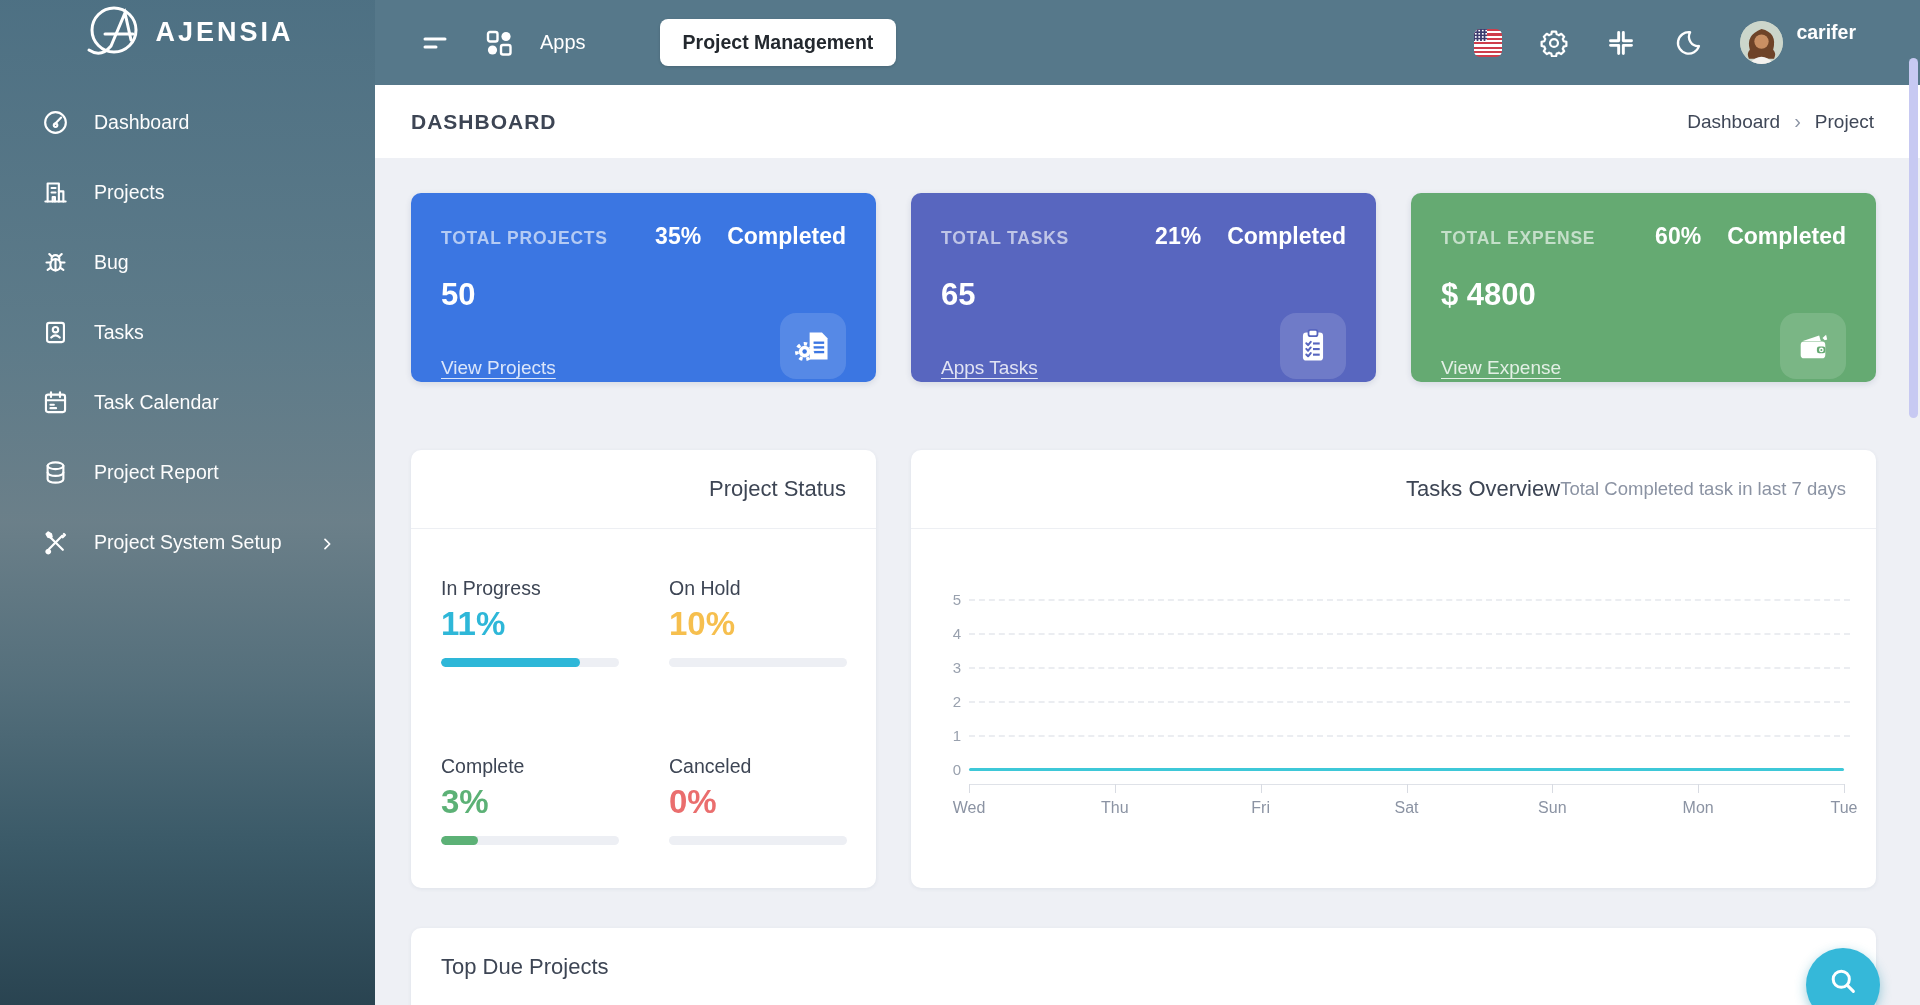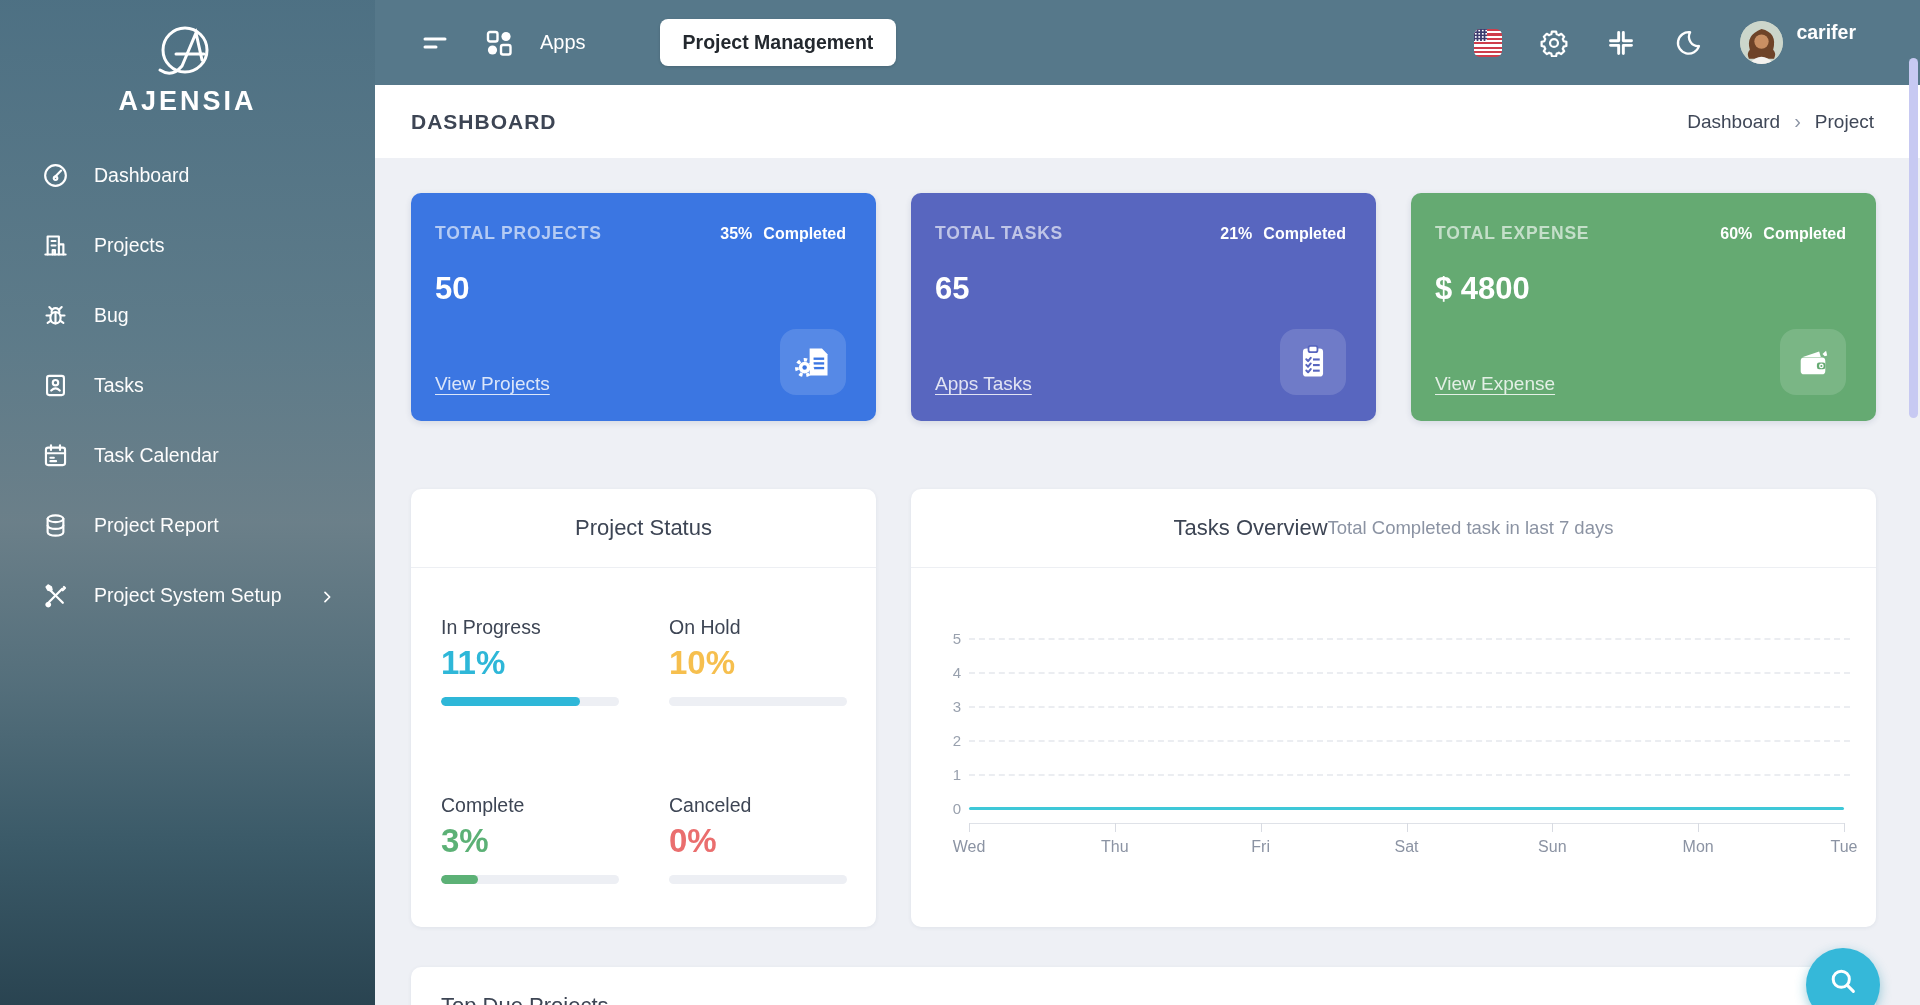--- a/index.html
+++ b/index.html
@@ -10,21 +10,21 @@
   
   .sidebar {
     position:absolute; left:0; top:0; width:375px; height:1005px;
     background:
       linear-gradient(180deg, rgba(77,112,131,.95) 0%, rgba(94,123,137,.92) 34%,
         rgba(109,128,137,.90) 52%, rgba(84,110,122,.92) 68%,
         rgba(57,88,102,.95) 84%, rgba(40,66,79,.97) 100%),
       #587a8b;
     color:#fff; z-index:3;
   }
-  .logo-row { display:flex; align-items:center; justify-content:center; padding-top:20px; gap:2px;flex-direction:column; }
+  .logo-row { display:flex; align-items:center; justify-content:center; gap:2px; }
   .logo-mark { width:72px; height:64px; }
   .logo-text { font-size:27px; font-weight:700; letter-spacing:3px; color:#fff; }
   .side-nav { margin-top:34px; }
   .side-item {
     display:flex; align-items:center; height:48px; margin-bottom:22px;
     padding:0 40px 0 42px; cursor:pointer; font-size:19.5px; font-weight:500; color:#fdfdfd;
   }
   .side-item .s-ico { width:27px; height:27px; margin-right:25px; flex:0 0 27px; }
   .side-item .chev { margin-left:auto; width:16px; height:16px; }
   .s-ico svg, .chev svg { width:100%; height:100%; }
@@ -67,38 +67,38 @@
   .page-title { font-size:21px; font-weight:700; letter-spacing:1px; color:#3d4554; }
   .breadcrumb { display:flex; align-items:center; gap:14px; font-size:19px; color:#3f4757; }
   .crumb { cursor:pointer; }
   .crumb-sep { color:#8d95a5; font-size:20px; line-height:1; padding-bottom:2px; }
 
   
   .main { position:absolute; left:375px; top:158px; right:0; bottom:0; background:#eef0f5; padding:35px 44px 0 36px; overflow:hidden; }
 
   .cards-row { display:flex; gap:35px; margin-bottom:68px; }
   .summary-card {
-    flex:1; height:228px; border-radius:10px; color:#fff; padding:30px 30px 26px 24px;
+    flex:1; height:189px; border-radius:10px; color:#fff; padding:30px 30px 26px 30px;
     display:flex; flex-direction:column; box-shadow:0 2px 6px rgba(30,50,90,.12);
   }
   .sc-top { display:flex; justify-content:space-between; align-items:baseline; }
   .sc-title { font-size:17.5px; font-weight:700; letter-spacing:.8px; color:rgba(255,255,255,.62); }
-  .sc-pct { display:flex; gap:11px; font-size:16px; font-weight:700; color:#fff; }
+  .sc-pct { display:flex; gap:26px; font-size:23px; font-weight:700; color:#fff; }
   .sc-value { font-size:31px; font-weight:800; margin-top:27px; }
   .sc-bottom { margin-top:auto; display:flex; justify-content:space-between; align-items:flex-end; }
   .sc-link { color:rgba(255,255,255,.82); font-size:19px; text-decoration:underline; text-underline-offset:4px; cursor:pointer; }
   .sc-iconbox {
     width:66px; height:66px; border-radius:16px; background:rgba(255,255,255,.14);
     display:flex; align-items:center; justify-content:center;
   }
   .sc-iconbox svg { width:38px; height:38px; }
 
   .row2 { display:flex; gap:35px; }
   .panel { background:#fff; border-radius:10px; box-shadow:0 1px 4px rgba(30,50,90,.07); }
-  .panel-head { display:flex; align-items:center; justify-content:center; padding:26px 30px; border-bottom:1px solid #edeff3; }
+  .panel-head { display:flex; align-items:center; justify-content:flex-end; padding:26px 30px; border-bottom:1px solid #edeff3; }
   .panel-title { font-size:22px; font-weight:500; color:#3d4554; }
   .panel-sub { font-size:18.5px; color:#8b93a3; }
 
   .status-panel { width:465px; height:438px; }
   .status-body { padding:48px 30px 0 30px; display:grid; grid-template-columns:1fr 1fr; column-gap:50px; row-gap:88px; }
   .status-label { font-size:19.5px; color:#3d4554; }
   .status-value { font-size:33px; font-weight:700; margin-top:5px; }
   .bar-track { margin-top:15px; width:178px; height:9px; border-radius:5px; background:#edeff4; overflow:hidden; }
   .bar-fill { height:100%; border-radius:5px; }
 

